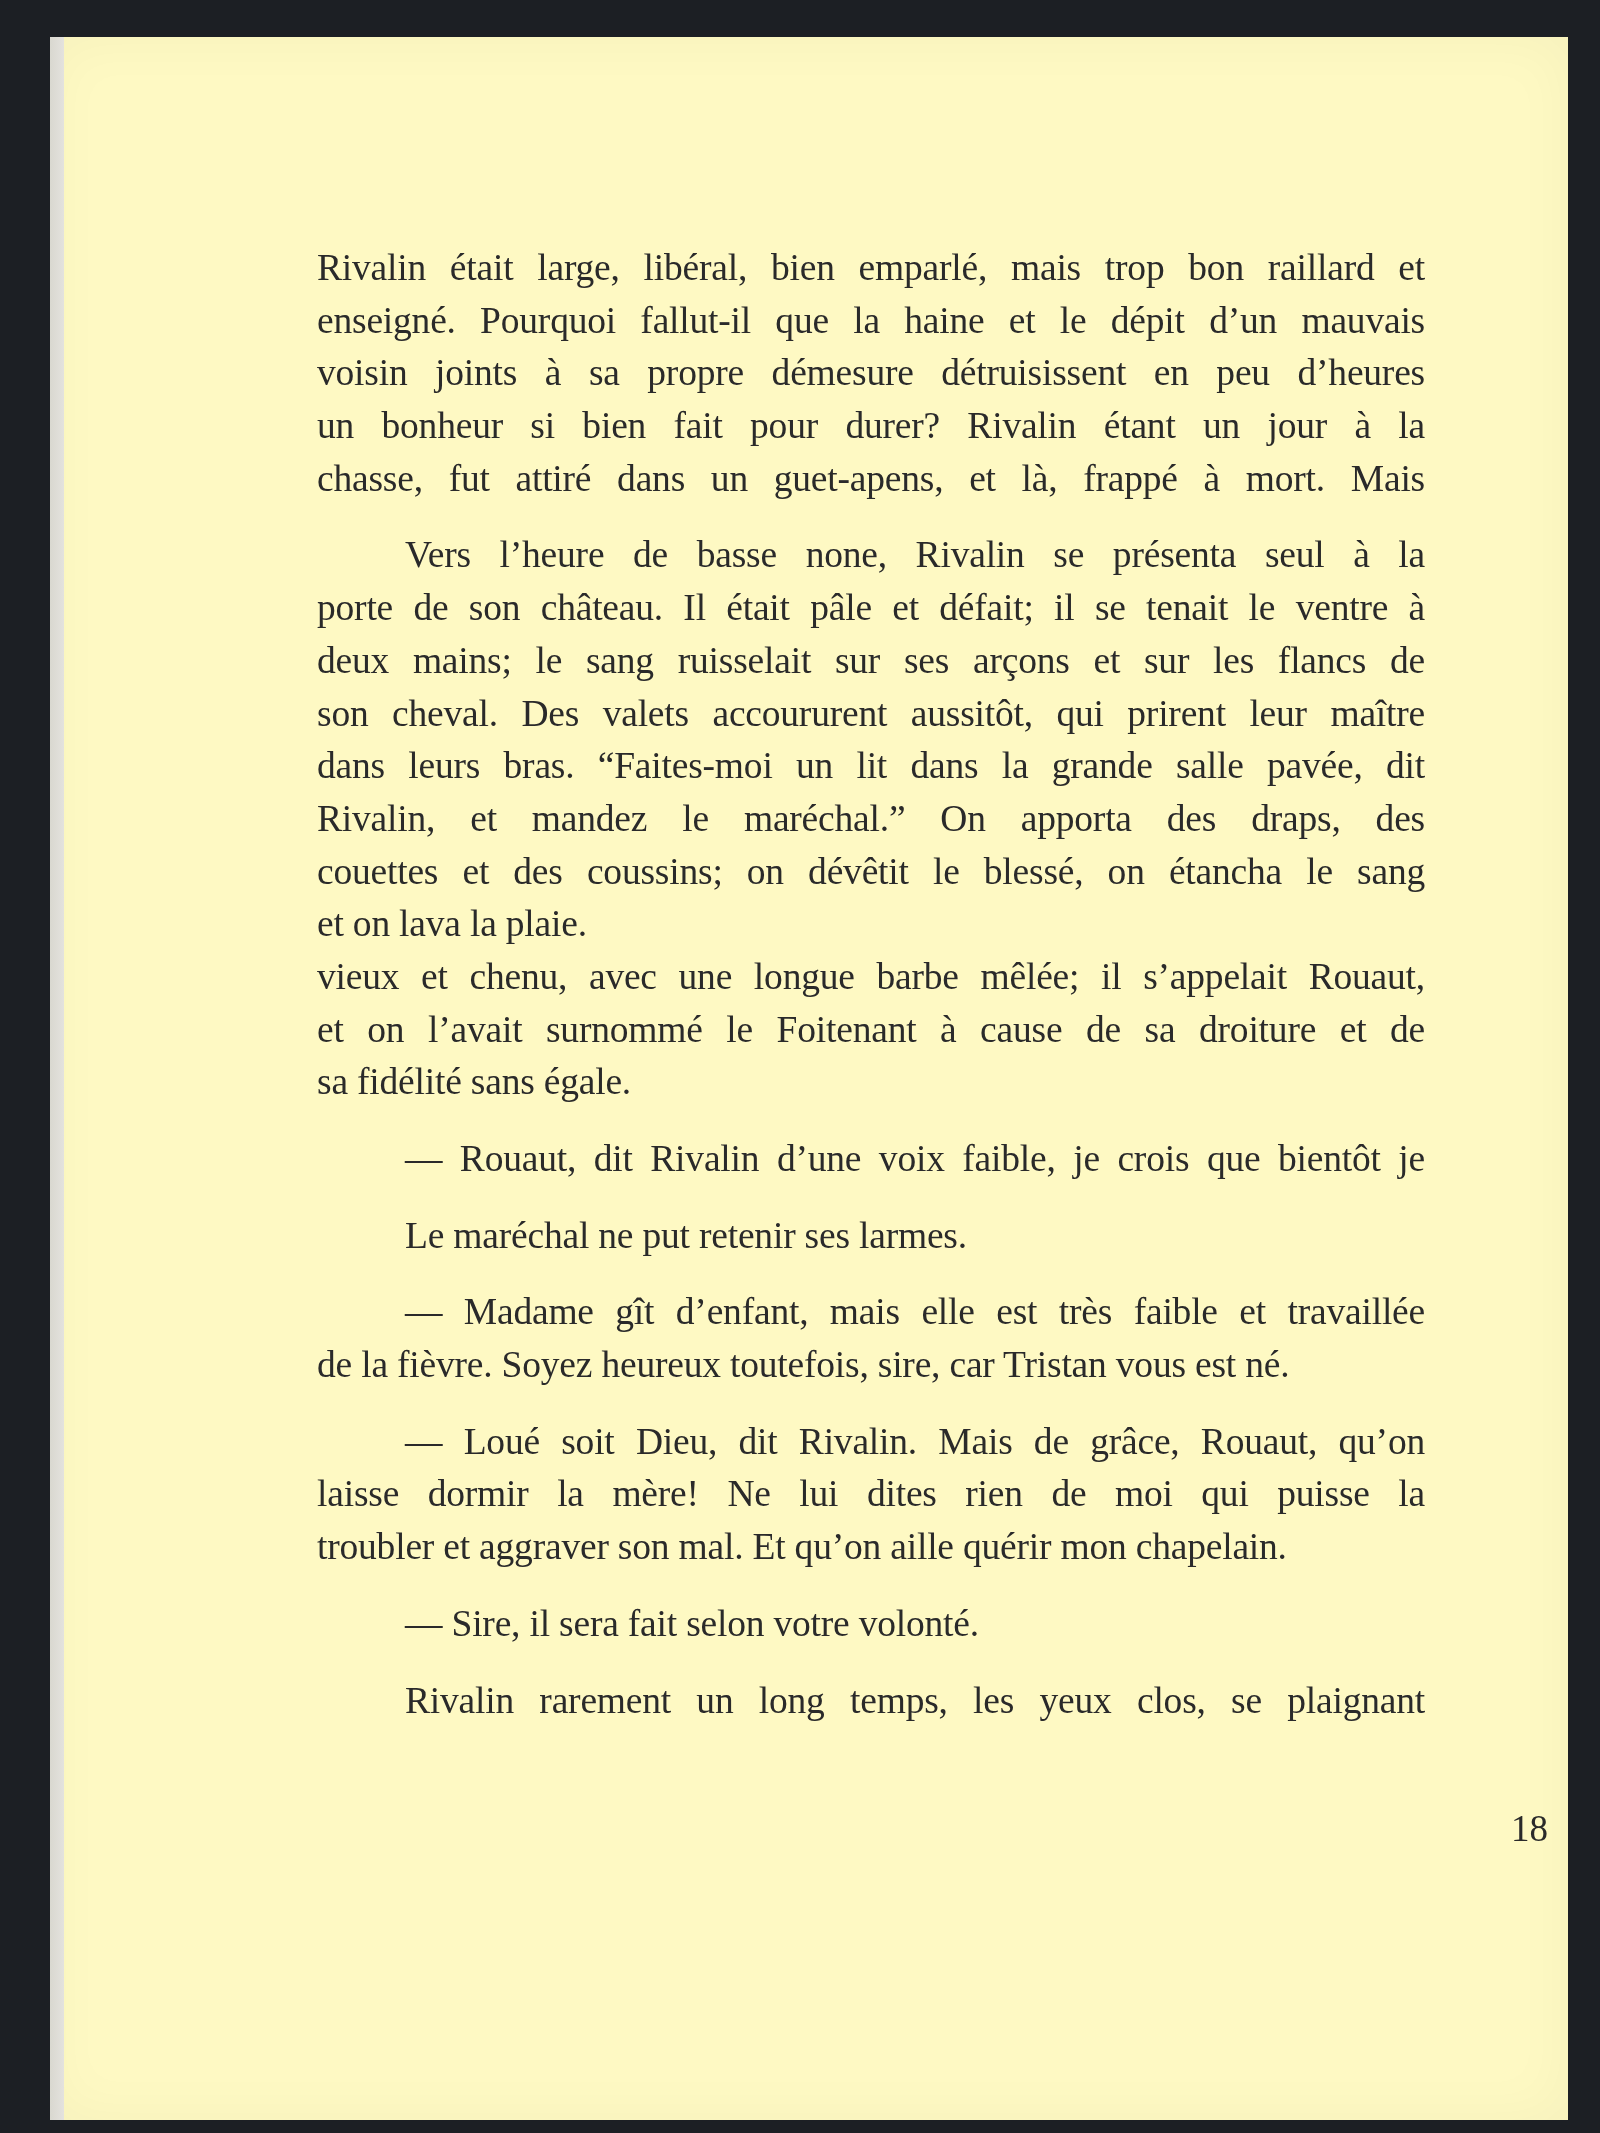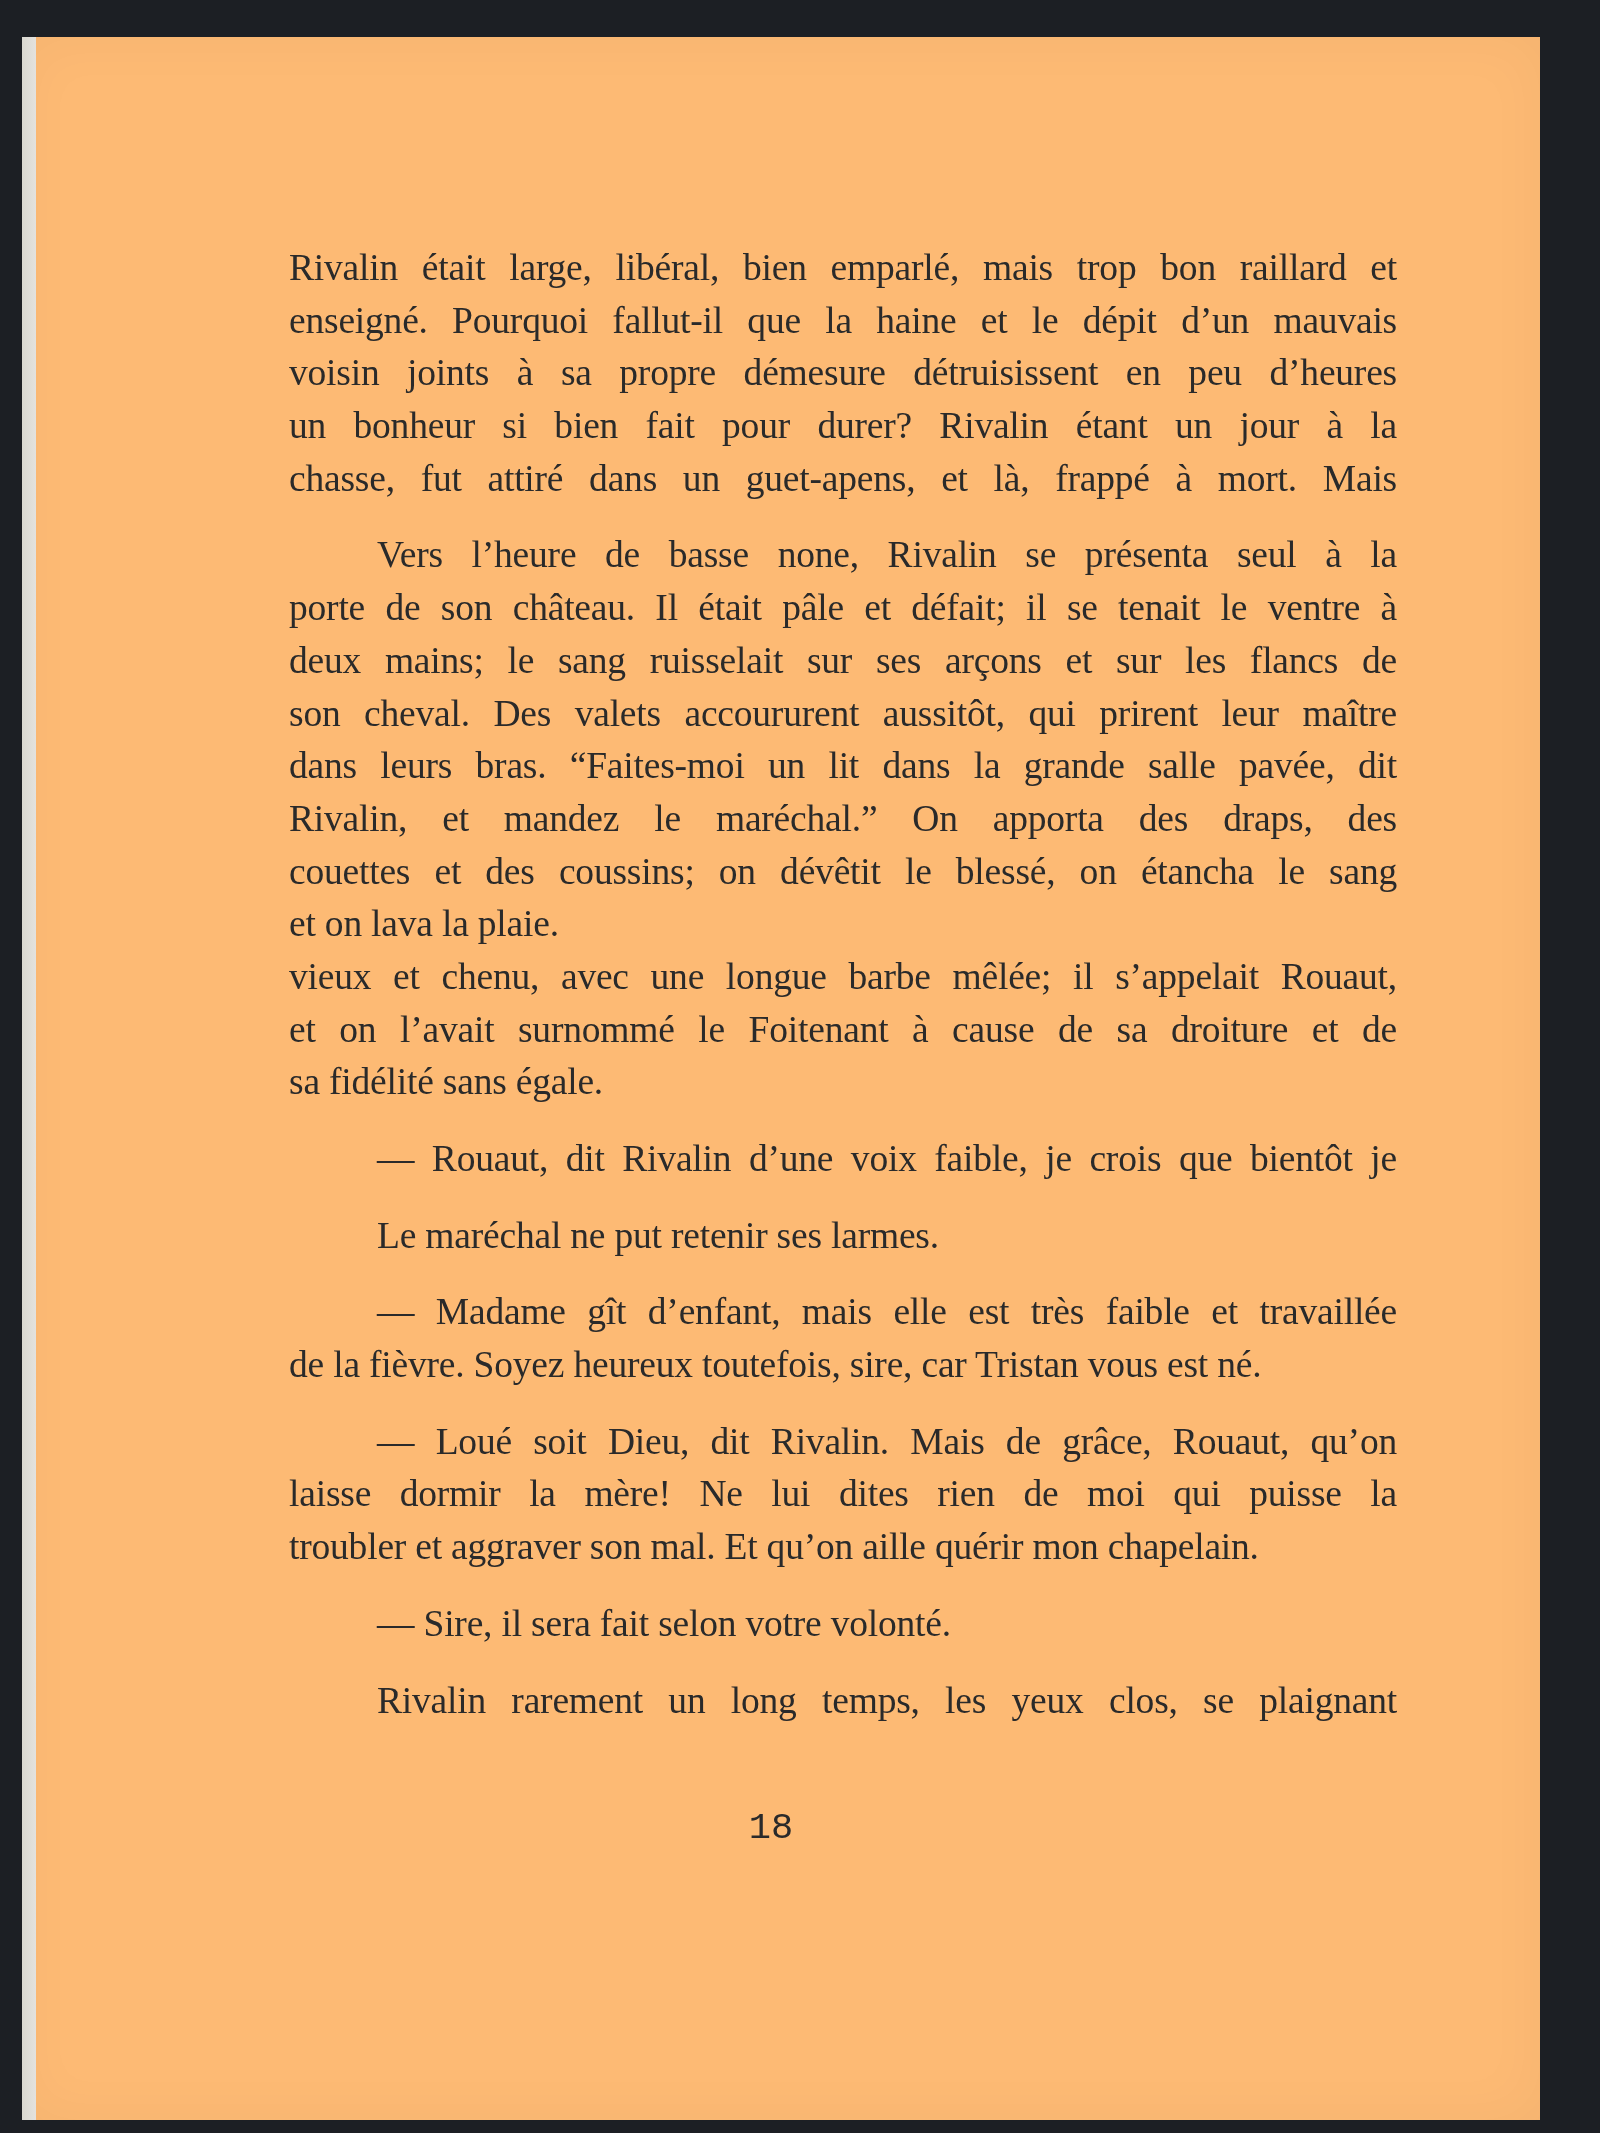--- a/index.html
+++ b/index.html
@@ -3,39 +3,39 @@
   <meta charset="utf-8">
   <style>
     html, body { margin:0; padding:0; }
     body {
       width:1600px; height:2133px; overflow:hidden;
       background:#1c1f24;
       position:relative;
       font-family:"Liberation Serif","DejaVu Serif",serif;
     }
     .page {
-      position:absolute; left:22px; top:37px; width:1518px; height:2083px;
-      background:#fdba74;
+      position:absolute; left:50px; top:37px; width:1518px; height:2083px;
+      background:#fef9c3;
       box-shadow: inset 0 0 60px rgba(0,0,0,0.04);
     }
     .page::before {
       content:""; position:absolute; left:0; top:0; bottom:0; width:14px;
       background:linear-gradient(to right, #d9d8d0, #e4e2de);
     }
     .text-block {
       position:absolute; left:267px; top:205px; width:1108px;
       color:#2a2a2a; font-size:37.5px; line-height:52.7px;
       text-align:justify; letter-spacing:-0.2px;
     }
     .line { display:block; white-space:nowrap; text-align-last:justify; text-align:justify; height:52.7px; }
     .line.last { text-align-last:left; }
     .indent { padding-left:88px;margin-top:24px; }
     .page-number {
-      position:absolute; left:0; right:0; top:1770px; text-align:center;
-      font-size:37px; color:#2a2a2a; padding-right:20px;font-family:Liberation Mono, monospace;
+      position:absolute; left:0; right:0; top:1770px; text-align:right;
+      font-size:37px; color:#2a2a2a; padding-right:20px;
     }
   </style>
 </head>
 <body>
 
 <div class="page">
   <div class="text-block" id="text-block">
       <span class="line">Rivalin était large, libéral, bien emparlé, mais trop bon raillard et</span>
       <span class="line">enseigné. Pourquoi fallut-il que la haine et le dépit d’un mauvais</span>
       <span class="line">voisin joints à sa propre démesure détruisissent en peu d’heures</span>

